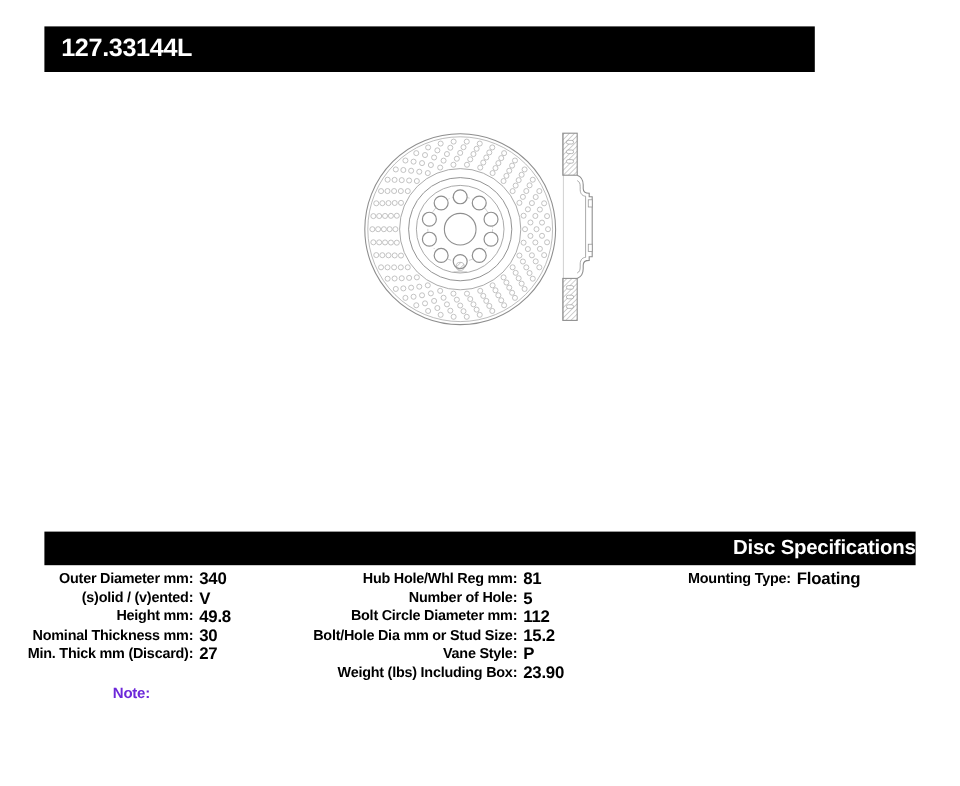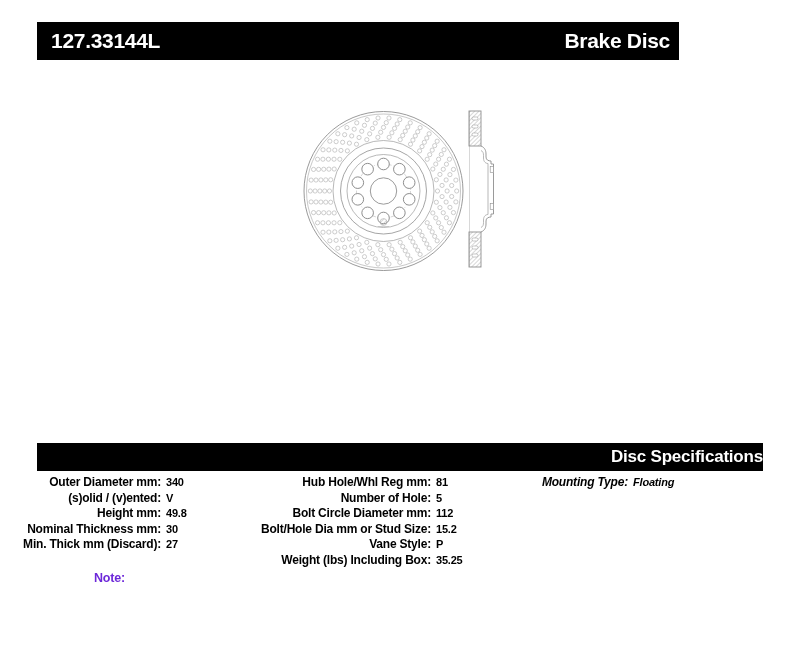--- a/index.html
+++ b/index.html
@@ -25,46 +25,45 @@
     position:absolute; left:37px; top:443px; width:726px; height:28px;
     background:#000000; color:#ffffff; text-align:right;
   }
   .spec-bar .spec-title {
     font-size:17px; font-weight:bold; line-height:28px; letter-spacing:-0.2px;
   }
   
   .spec-col { position:absolute; top:475px; }
   .spec-col-1 { left:161px; }
   .spec-col-2 { left:431px; }
-  .spec-col-3 { left:628px;font-style:italic; }
+  .spec-col-3 { left:659px; }
   .spec-row { position:relative; width:110px; height:15.6px; }
   .spec-label {
     position:absolute; right:110px; top:0; white-space:nowrap;
     font-size:12px; font-weight:bold; color:#000000; letter-spacing:-0.2px;
     line-height:15.6px;
   }
   .spec-value {
     position:absolute; left:5px; top:0; white-space:nowrap;
-    font-size:11px; font-weight:bold; color:#000000; letter-spacing:-0.2px;
+    font-size:14px; font-weight:bold; color:#000000; letter-spacing:-0.2px;
     line-height:15.6px;
   }
   
   .note {
     position:absolute; left:94px; top:571px;
     font-size:12.5px; font-weight:bold; color:#6d28d9; letter-spacing:-0.2px;
   }
 </style>
 </head>
 <body>
 
 <div class="page">
 
   <div class="top-bar">
     <span class="part-no">127.33144L</span>
-    <span class="prod-type">Brake Disc</span>
   </div>
 
   <div class="drawing">
     <svg id="disc-svg" width="220" height="190" viewBox="0 0 220 190" xmlns="http://www.w3.org/2000/svg">
       <defs>
         <pattern id="hatch" width="3" height="3" patternUnits="userSpaceOnUse" patternTransform="rotate(45)">
           <line x1="0" y1="0" x2="0" y2="3" stroke="#9a9a9a" stroke-width="0.8"></line>
         </pattern>
       </defs>
 
@@ -339,21 +338,21 @@
     <div class="spec-row">
       <span class="spec-label">Bolt/Hole Dia mm or Stud Size:</span>
       <span class="spec-value">15.2</span>
     </div>
     <div class="spec-row">
       <span class="spec-label">Vane Style:</span>
       <span class="spec-value">P</span>
     </div>
     <div class="spec-row">
       <span class="spec-label">Weight (lbs) Including Box:</span>
-      <span class="spec-value">35.25</span>
+      <span class="spec-value">23.90</span>
     </div>
   </div>
 
   <div class="spec-col spec-col-3">
     <div class="spec-row">
       <span class="spec-label">Mounting Type:</span>
       <span class="spec-value">Floating</span>
     </div>
   </div>
 

